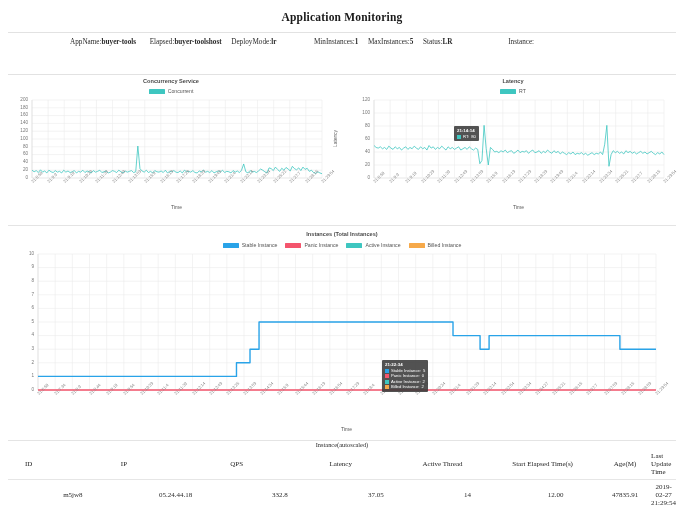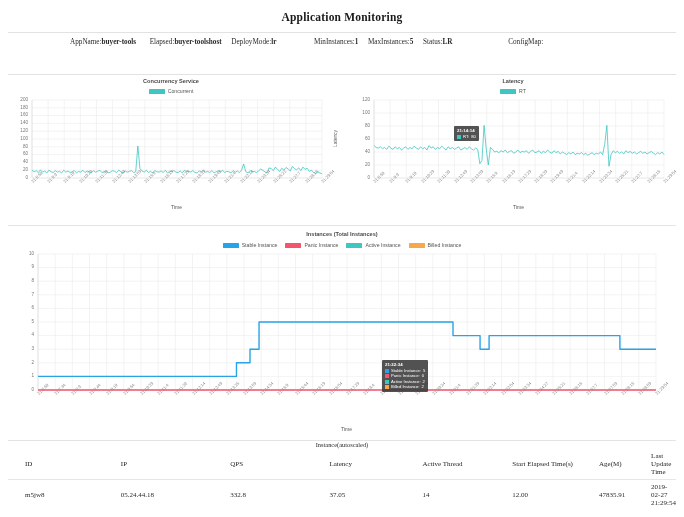--- a/index.html
+++ b/index.html
@@ -137,21 +137,21 @@
     font-weight: normal;
     color: #1f1f1f;
     text-align: left;
     padding: 2px 0 3px 0;
     border-bottom: 1px solid #e6e6e6;
   }
   tbody td {
     font-family: "Liberation Serif", serif;
     font-size: 7px;
     color: #2b2b2b;
-    text-align: left;
+    text-align: center;
     padding: 3px 0 0 0;
   }
 </style>
 </head>
 <body>
 
 <div id="app">
 
   <div class="page-title">Application Monitoring</div>
 
@@ -164,21 +164,21 @@
       <span class="kv"><span class="k">Elapsed:</span><span class="v">buyer-toolshost</span></span>
       <span class="gap-sm"></span>
       <span class="kv"><span class="k">DeployMode:</span><span class="v">lr</span></span>
       <span class="gap-lg"></span>
       <span class="kv"><span class="k">MinInstances:</span><span class="v">1</span></span>
       <span class="gap-sm"></span>
       <span class="kv"><span class="k">MaxInstances:</span><span class="v">5</span></span>
       <span class="gap-sm"></span>
       <span class="kv"><span class="k">Status:</span><span class="v">LR</span></span>
       <span class="gap-xl"></span>
-      <span class="kv"><span class="k">ConfigMap:</span><span class="v"></span></span>
+      <span class="kv"><span class="k">Instance:</span><span class="v"></span></span>
     </div>
   </div>
 
   <div class="hr"></div>
 
   <div class="row-charts">
 
     <div class="chart-box" id="box-concurrency" style="left:0; width:342px;">
       <div class="chart-title">Concurrency Service</div>
       <div class="legend" id="legend-concurrency">
@@ -492,21 +492,21 @@
     <div class="table-title">Instance(autoscaled)</div>
     <table>
       <thead>
         <tr id="thead-row">
             <th style="width: 17.5%; padding-left: 17px;">ID</th>
             <th style="width: 17%;">IP</th>
             <th style="width: 15.5%;">QPS</th>
             <th style="width: 14.5%;">Latency</th>
             <th style="width: 14%;">Active Thread</th>
             <th style="width: 13.5%;">Start Elapsed Time(s)</th>
-            <th style="width: 14%;">Age(M)</th>
+            <th style="width: 14%; text-align: center;">Age(M)</th>
             <th style="width: auto;">Last Update Time</th>
           </tr>
       </thead>
       <tbody id="tbody">
           <tr>
             <td style="padding-left: 17px;">m5jw8</td>
             <td>05.24.44.18</td>
             <td>332.8</td>
             <td>37.05</td>
             <td>14</td>

